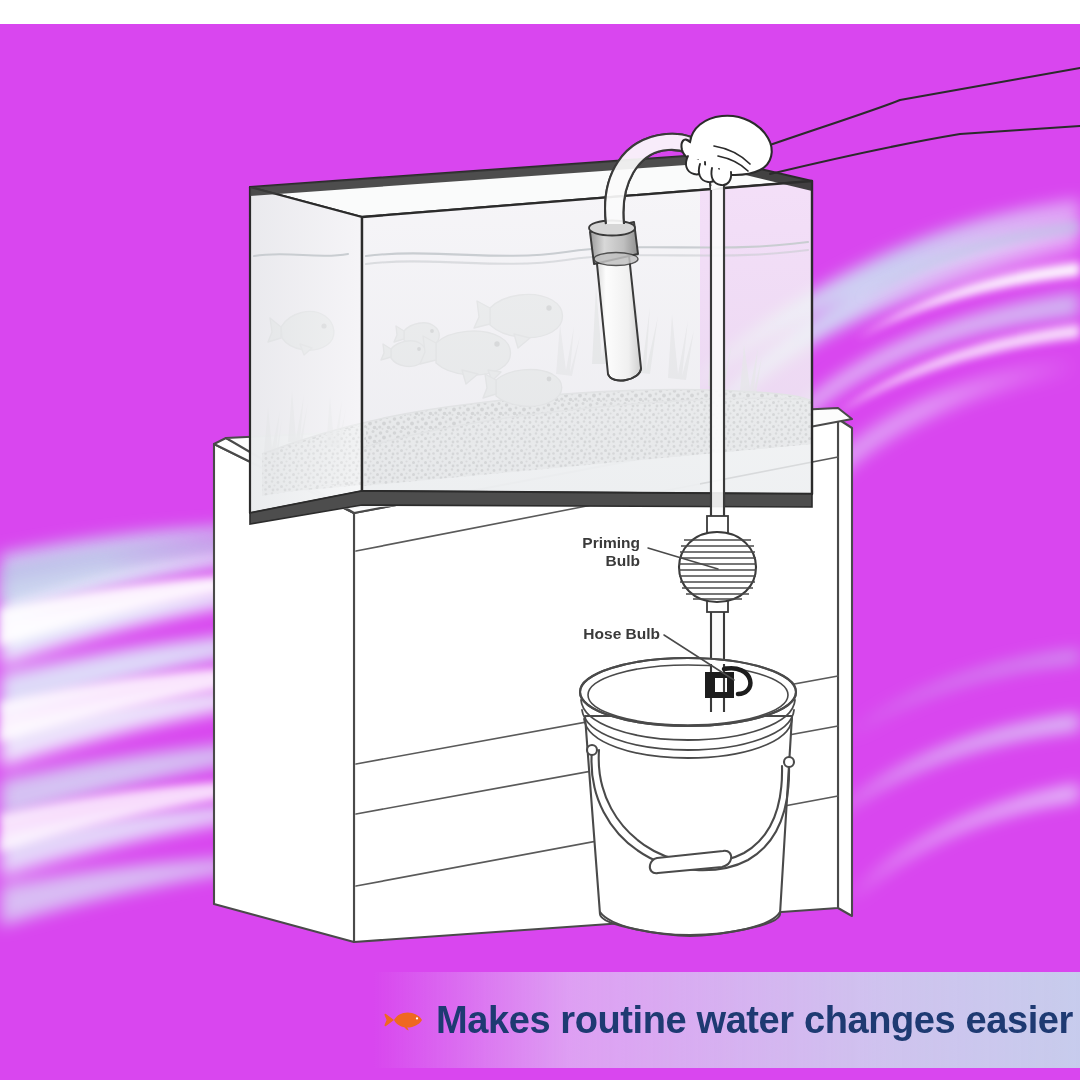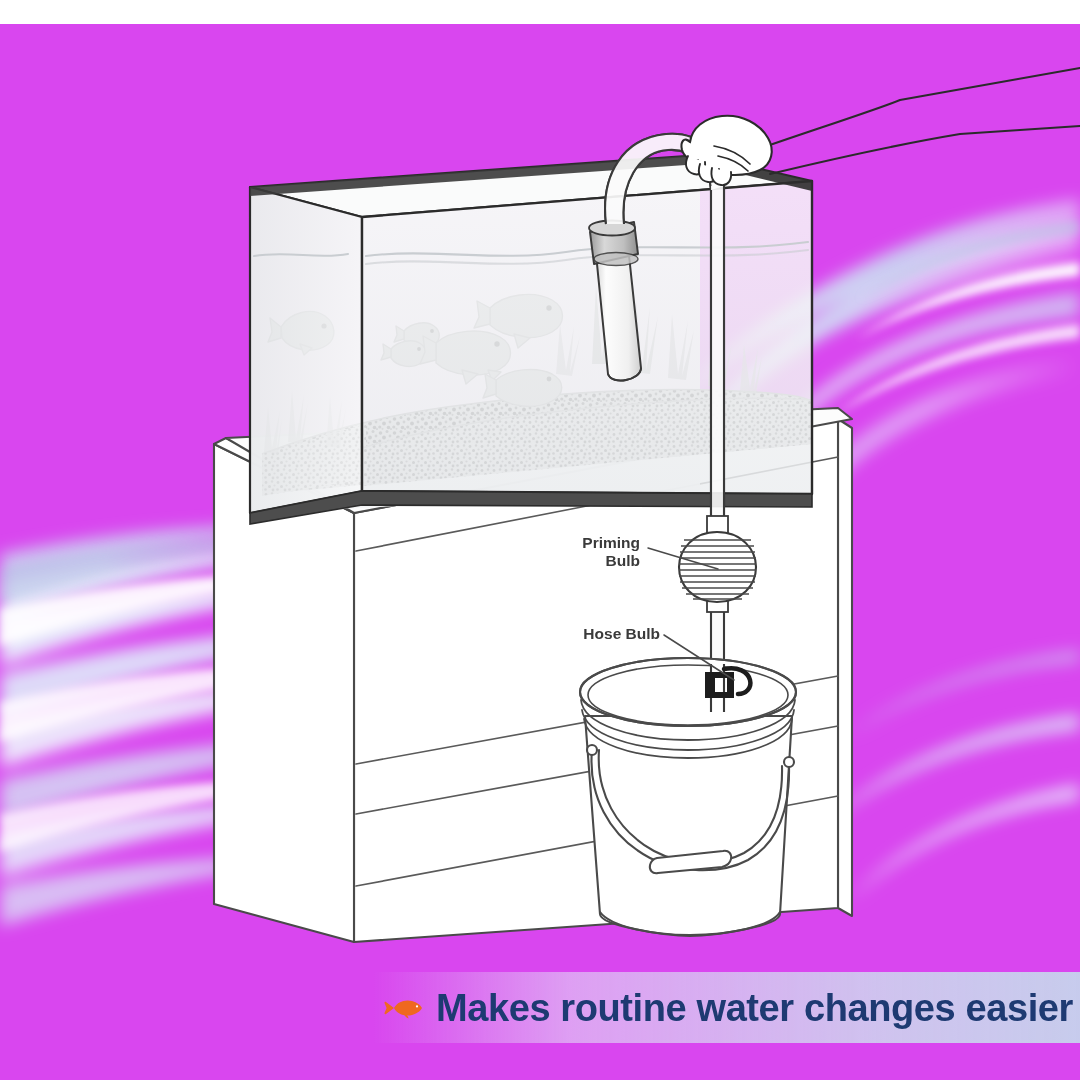--- a/index.html
+++ b/index.html
@@ -18,21 +18,21 @@
   #bg-water, #artwork {
     position: absolute; inset: 0;
     width: 1080px; height: 1080px;
   }
   #bg-water { z-index: 1; }
   #artwork  { z-index: 2; }
 
   .caption-band {
     position: absolute;
     left: 372px; top: 948px;
-    width: 708px; height: 71px;
+    width: 708px; height: 96px;
     z-index: 3;
     display: flex;
     align-items: center;
     background: linear-gradient(to right,
         rgba(255,255,255,0) 0%,
         rgba(226,233,246,0.55) 28%,
         rgba(205,217,238,0.85) 72%,
         rgba(198,211,236,0.95) 100%);
   }
   .caption-fish {

